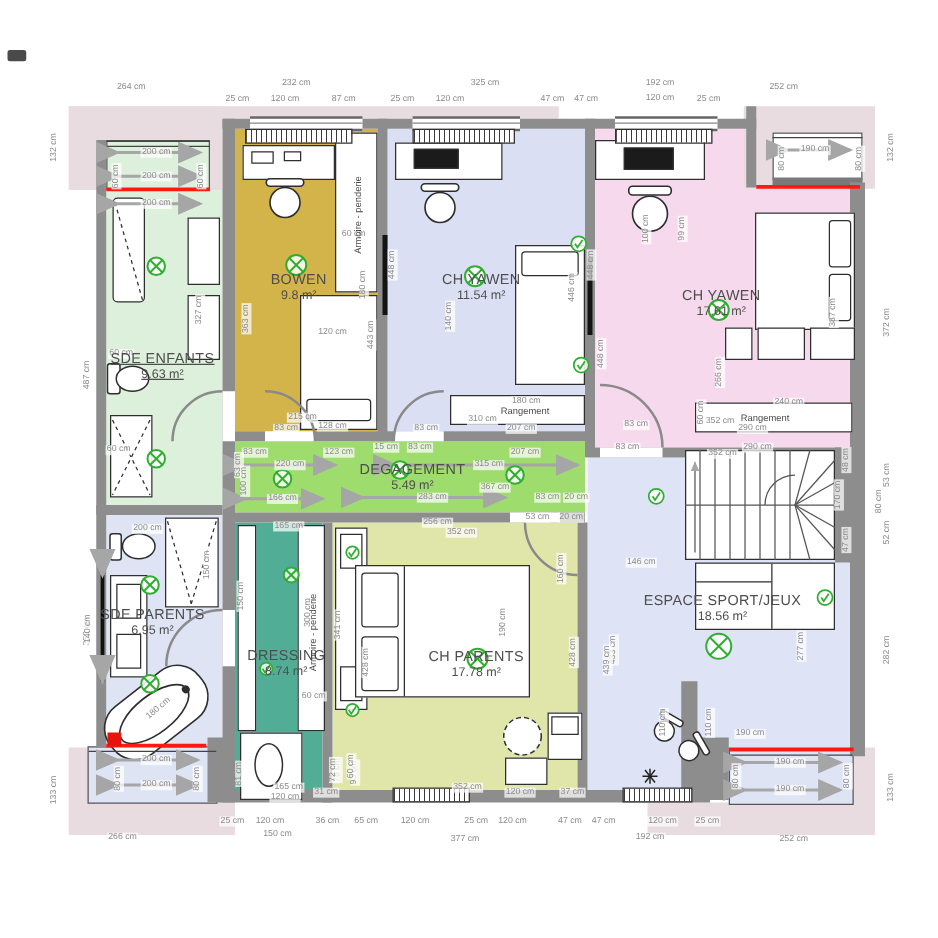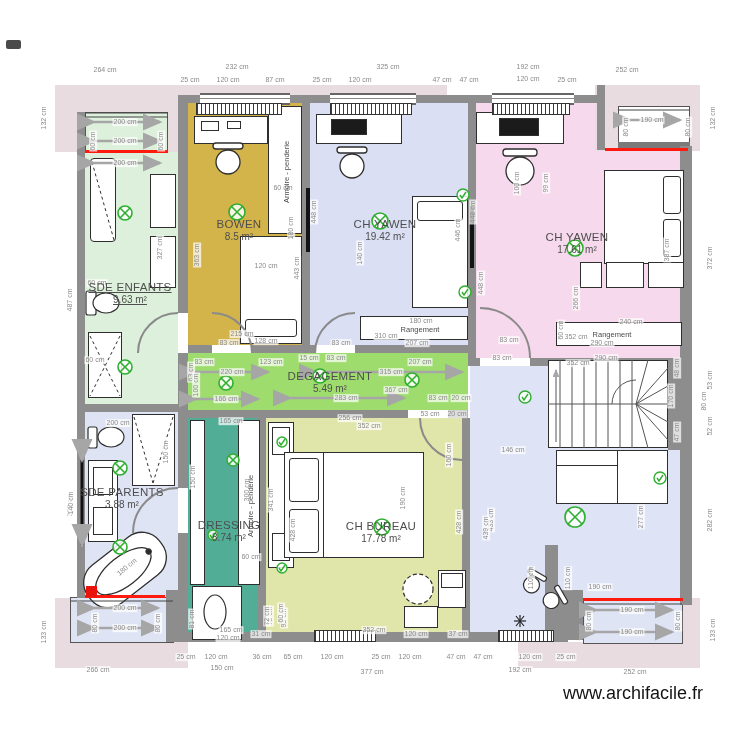--- a/index.html
+++ b/index.html
@@ -536,46 +536,49 @@
       <span class="dim" style="left: 222px; top: 668px;">150 cm</span>
       <span class="dim" style="left: 372px; top: 672px;">377 cm</span>
       <span class="dim" style="left: 520px; top: 670px;">192 cm</span>
       <span class="dim" style="left: 635px; top: 672px;">252 cm</span>
       <div class="room-label" style="left: 130px; top: 293px; text-decoration: underline;">
         <span class="rn">SDE ENFANTS</span>
         <span class="ra">9.63 m²</span>
       </div>
       <div class="room-label" style="left: 239px; top: 230px;">
         <span class="rn">BOWEN</span>
-        <span class="ra">8.5 m²</span>
+        <span class="ra">9.8 m²</span>
       </div>
       <div class="room-label" style="left: 385px; top: 230px;">
         <span class="rn">CH YAWEN</span>
-        <span class="ra">19.42 m²</span>
+        <span class="ra">11.54 m²</span>
       </div>
       <div class="room-label" style="left: 577px; top: 243px;">
         <span class="rn">CH YAWEN</span>
         <span class="ra">17.61 m²</span>
       </div>
       <div class="room-label" style="left: 330px; top: 382px;">
         <span class="rn">DEGAGEMENT</span>
         <span class="ra">5.49 m²</span>
       </div>
       <div class="room-label" style="left: 122px; top: 498px;">
         <span class="rn">SDE PARENTS</span>
-        <span class="ra">3.88 m²</span>
+        <span class="ra">6.95 m²</span>
       </div>
       <div class="room-label" style="left: 229px; top: 531px;">
         <span class="rn">DRESSING</span>
         <span class="ra">8.74 m²</span>
       </div>
       <div class="room-label" style="left: 381px; top: 532px;">
-        <span class="rn">CH BUREAU</span>
+        <span class="rn">CH PARENTS</span>
         <span class="ra">17.78 m²</span>
+      </div>
+      <div class="room-label" style="left: 578px; top: 487px;">
+        <span class="rn">ESPACE SPORT/JEUX</span>
+        <span class="ra">18.56 m²</span>
       </div>
       <span class="flabel" style="left: 286px; top: 172px;">Armoire - penderie</span>
       <span class="flabel" style="left: 250px; top: 506px;">Armoire - penderie</span>
       <span class="flabel h" style="left: 420px; top: 329px;">Rangement</span>
       <span class="flabel h" style="left: 612px; top: 334px;">Rangement</span>
     </div>
 
-  <div class="wm" style="right:47px;top:683px;">www.archifacile.fr</div>
 </div>
 
 </body></html>

